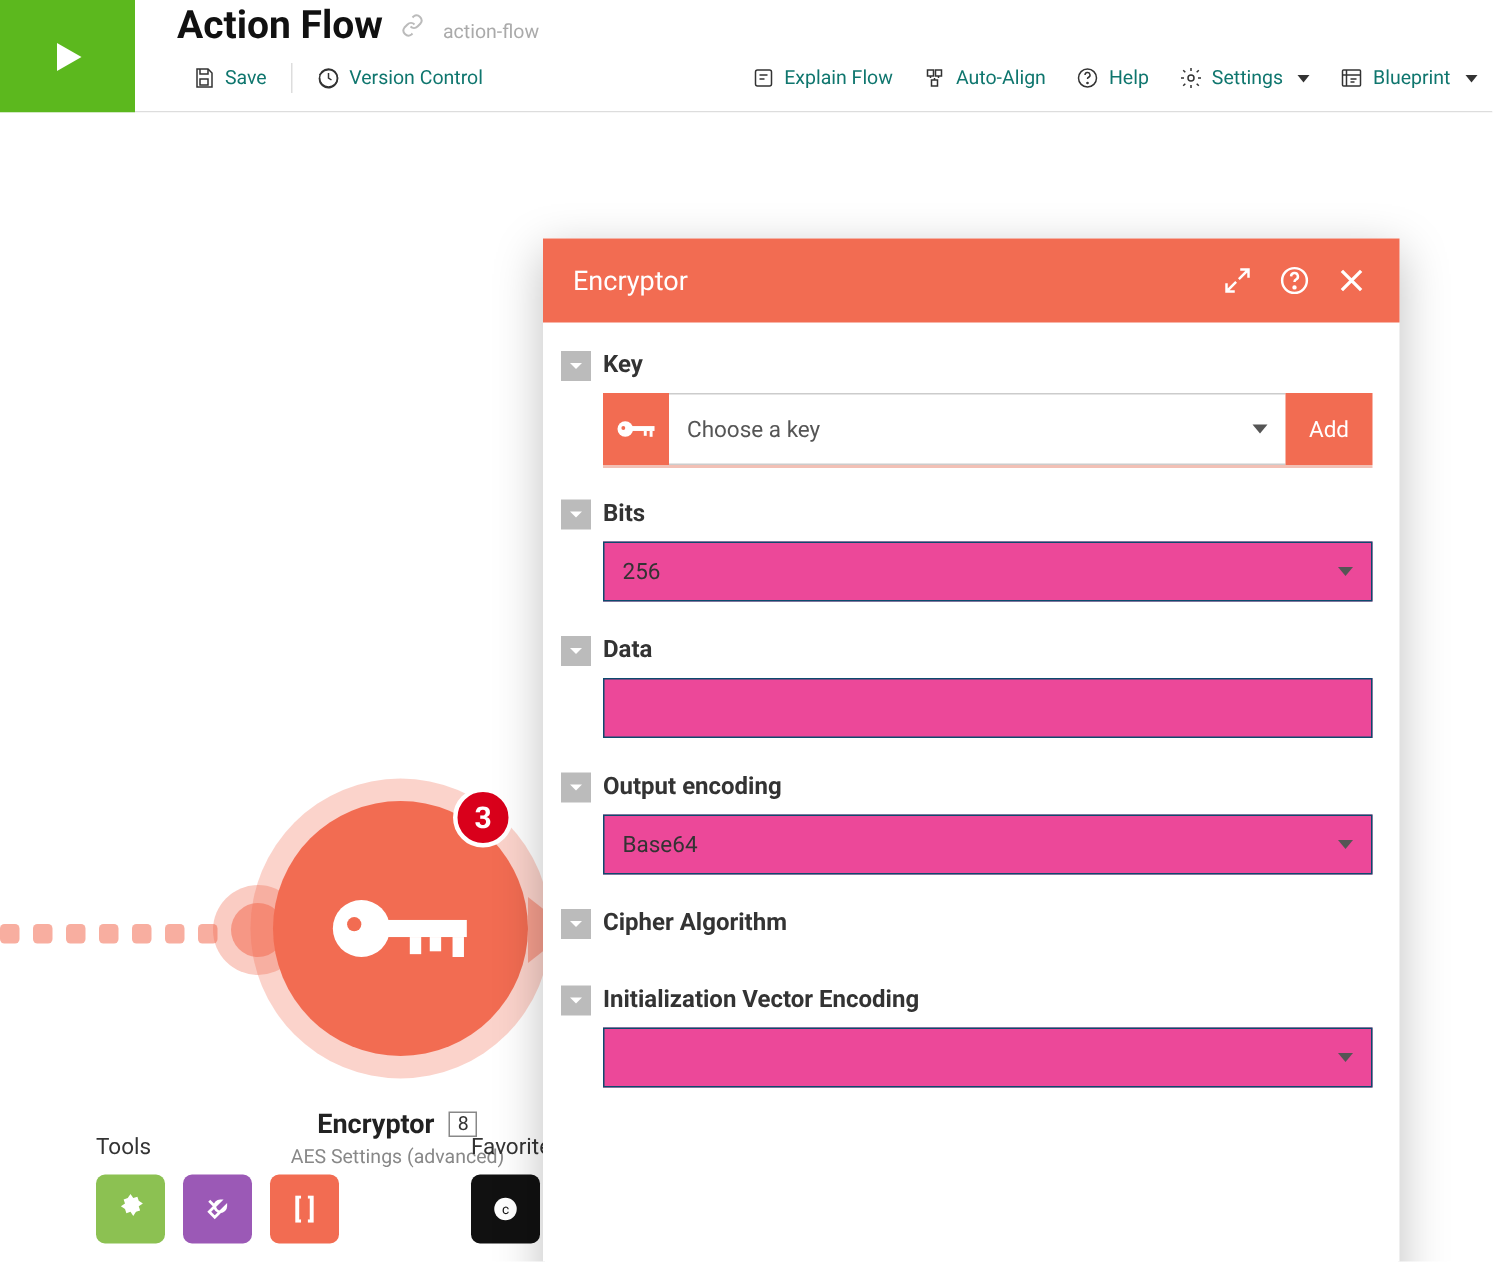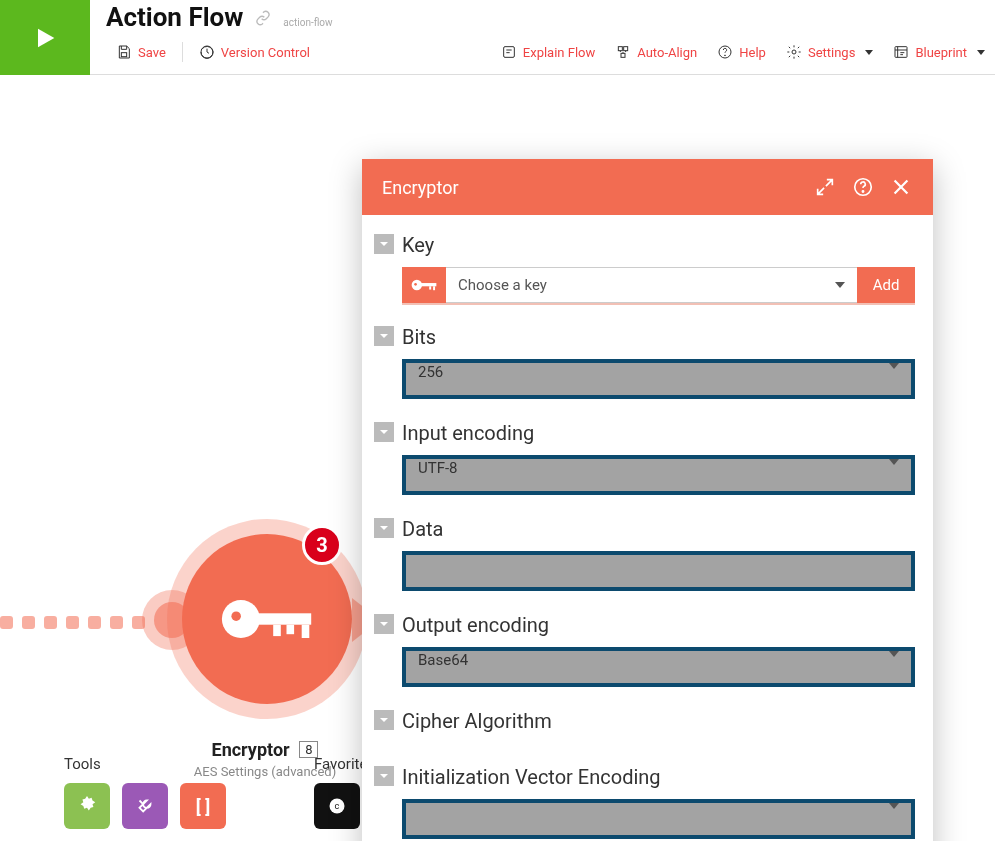--- a/index.html
+++ b/index.html
@@ -24,41 +24,41 @@
     height: 75px;
     background: #5cb81e;
     display: flex;
     align-items: center;
     justify-content: center;
     cursor: pointer;
   }
   .play-btn svg { width: 28px; height: 28px; fill: #fff; }
   .header-right {
     flex: 1;
-    padding-left: 16px;
+    padding-left: 28px;
   }
   .title-row {
     display: flex;
     align-items: baseline;
     gap: 12px;
     padding-top: 2px;
   }
   .page-title {
     font-size: 26px;
     font-weight: 700;
     color: #111;
   }
   .link-icon { color:#bbb; }
-  .slug { color: #aaa; font-size: 10px; }
+  .slug { color: #aaa; font-size: 13px; }
   .toolbar {
     display: flex;
     align-items: center;
     gap: 0;
     margin-top: 10px;
-    color:#ef4444;
+    color:#0f766e;
     font-size:13px;
   }
   .toolbar .tb-item {
     display: flex;
     align-items: center;
     gap: 6px;
     padding: 1px 10px;
     cursor: pointer;
     white-space: nowrap;
   }
@@ -181,37 +181,37 @@
   .modal-body{
     padding:18px 18px 10px 12px;flex:1;overflow:auto;
   }
   .field{margin-bottom:22px;display:flex;}
   .collapse-toggle{
     width:20px;height:20px;background:#bbb;margin-right:8px;margin-top:1px;
     display:flex;align-items:center;justify-content:center;cursor:pointer;flex-shrink:0;
   }
   .collapse-toggle svg{width:10px;height:10px;fill:#fff;}
   .field-body{flex:1;}
-  .field-label{font-weight:400;font-size:20px;margin-bottom:10px;}
-  .key-row{display:flex;height:36px;box-shadow:0 2px 0 #f2c0b5;}
+  .field-label{font-weight:700;font-size:16px;margin-bottom:10px;}
+  .key-row{display:flex;height:48px;box-shadow:0 2px 0 #f2c0b5;}
   .key-icon-box{
     width:44px;background:#f26c52;display:flex;align-items:center;justify-content:center;
   }
   .key-icon-box svg{width:26px;height:16px;fill:#fff;}
   .key-select{
     flex:1;border:1px solid #ccc;border-left:none;border-right:none;
     display:flex;align-items:center;padding:0 12px;font-size:15px;color:#555;
     justify-content:space-between;cursor:pointer;background:#fff;
   }
   .key-add{
     width:58px;background:#f26c52;color:#fff;display:flex;align-items:center;justify-content:center;font-size:15px;cursor:pointer;
   }
   .sel, .txt-input{
-    width:100%;height:40px;border:4px solid #0c4a6e;background:#a3a3a3;
-    display:flex;align-items:flex-start;padding:0 12px;font-size:15px;color:#333;
+    width:100%;height:40px;border:1px solid #0c4a6e;background:#ec4899;
+    display:flex;align-items:center;padding:0 12px;font-size:15px;color:#333;
     justify-content:space-between;cursor:pointer;
   }
   .txt-input{cursor:text;}
   .caret-sel{
     width:0;height:0;border-left:5px solid transparent;border-right:5px solid transparent;border-top:6px solid #555;
   }
 </style>
 </head>
 <body>
 
@@ -420,34 +420,20 @@
           </div>
         <div class="field-body">
           <div class="field-label">Bits</div>
           <div class="sel">
             <span>256</span>
             <span class="caret-sel"></span>
           </div>
         </div>
       </div>
 
-      <div class="field">
-        <div class="collapse-toggle">
-            <svg viewBox="0 0 10 10">
-              <path d="M1 3l4 4 4-4z"></path>
-            </svg>
-          </div>
-        <div class="field-body">
-          <div class="field-label">Input encoding</div>
-          <div class="sel">
-            <span>UTF-8</span>
-            <span class="caret-sel"></span>
-          </div>
-        </div>
-      </div>
 
       <div class="field">
         <div class="collapse-toggle">
             <svg viewBox="0 0 10 10">
               <path d="M1 3l4 4 4-4z"></path>
             </svg>
           </div>
         <div class="field-body">
           <div class="field-label">Data</div>
           <div class="txt-input">

